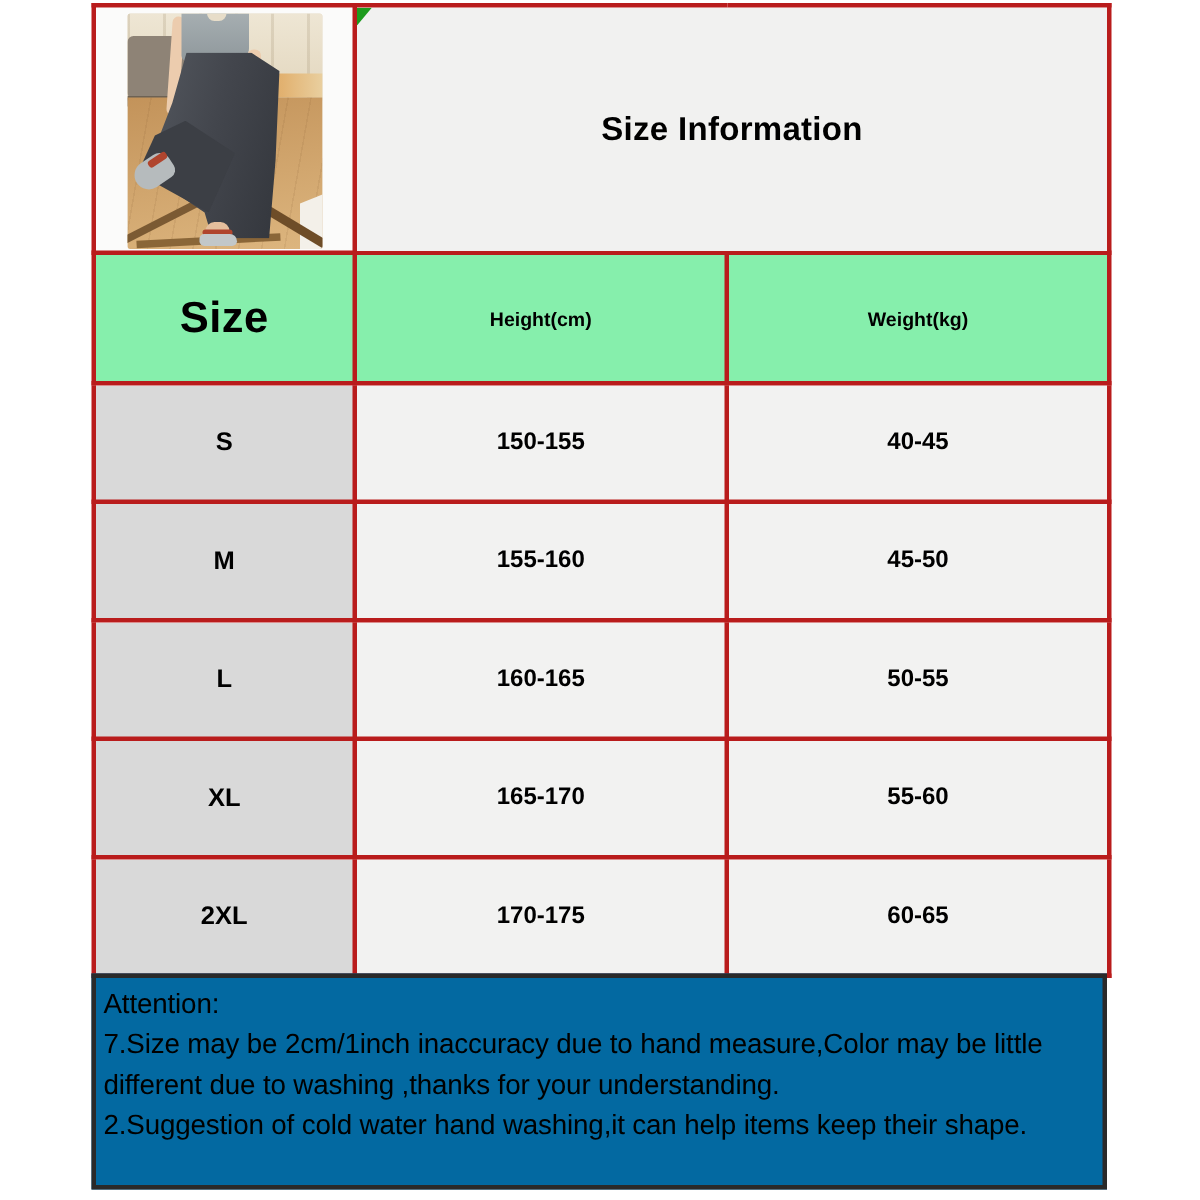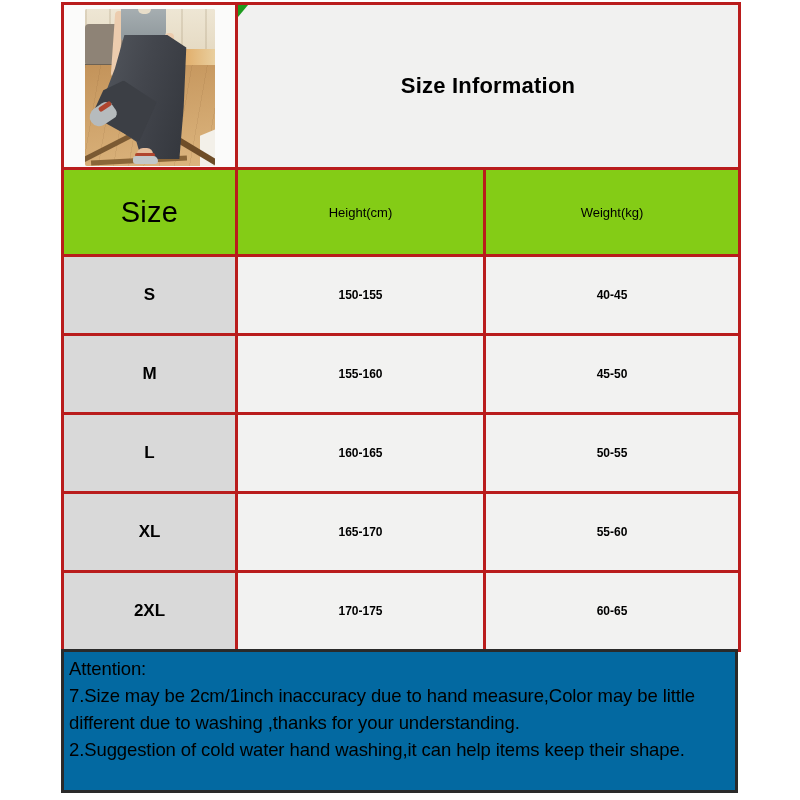--- a/index.html
+++ b/index.html
@@ -15,24 +15,24 @@
   table.size-table td{
     border:3px solid #b91c1c;text-align:center;vertical-align:middle;
     padding:0;overflow:hidden;
   }
   td.img-cell{background:#fbfbfa;height:162px;vertical-align:top;}
   td.title-cell{background:#f1f1f0;position:relative;font-size:22px;font-weight:bold;letter-spacing:.2px;}
   .green-corner{
     position:absolute;left:0;top:0;width:10px;height:12px;background:#1d9b1d;
     clip-path:polygon(0 0,100% 0,0 100%);
   }
-  tr.head-row td{background:#84cc16;height:84px;font-weight:normal;}
+  tr.head-row td{background:#86efac;height:84px;font-weight:bold;}
   .head-size{font-size:29px;letter-spacing:.3px;}
   .head-col{font-size:13px;margin-top:32px;}
-  tr.data-row td{height:76px;font-weight:bold;font-size:12px;background:#f2f2f1;}
+  tr.data-row td{height:76px;font-weight:bold;font-size:16px;background:#f2f2f1;}
   tr.data-row td.size-col{background:#d9d9d9;font-size:17px;}
 
   .attention{
     margin-top:-3px;box-sizing:border-box;width:677px;height:144px;
     border:3px solid #2a2a2a;background:#0369a1;
     padding:3px 5px 0 5px;font-size:18.5px;line-height:27px;color:#000;
     letter-spacing:-0.1px;white-space:nowrap;
   }
 
   

